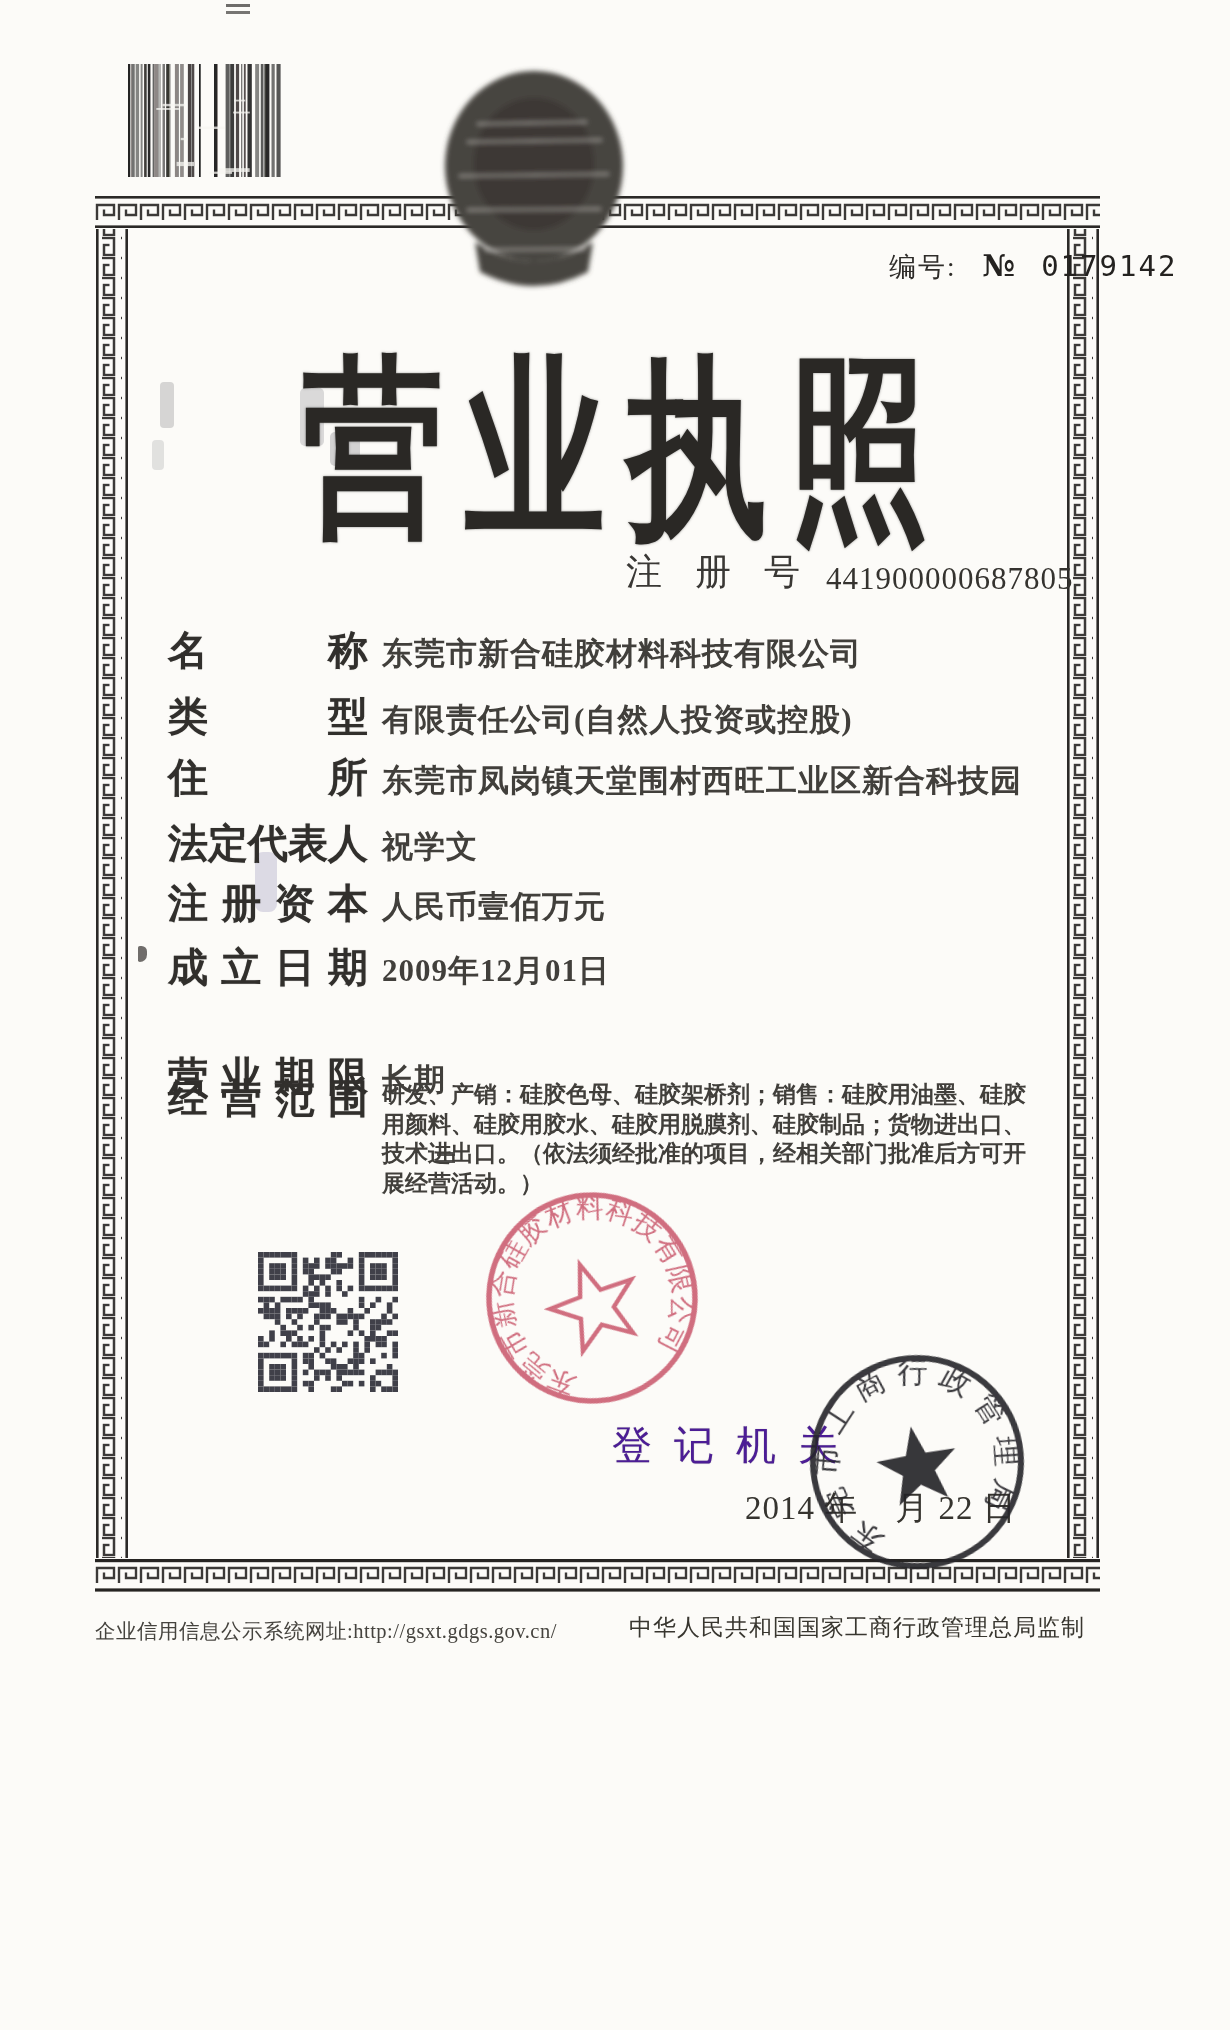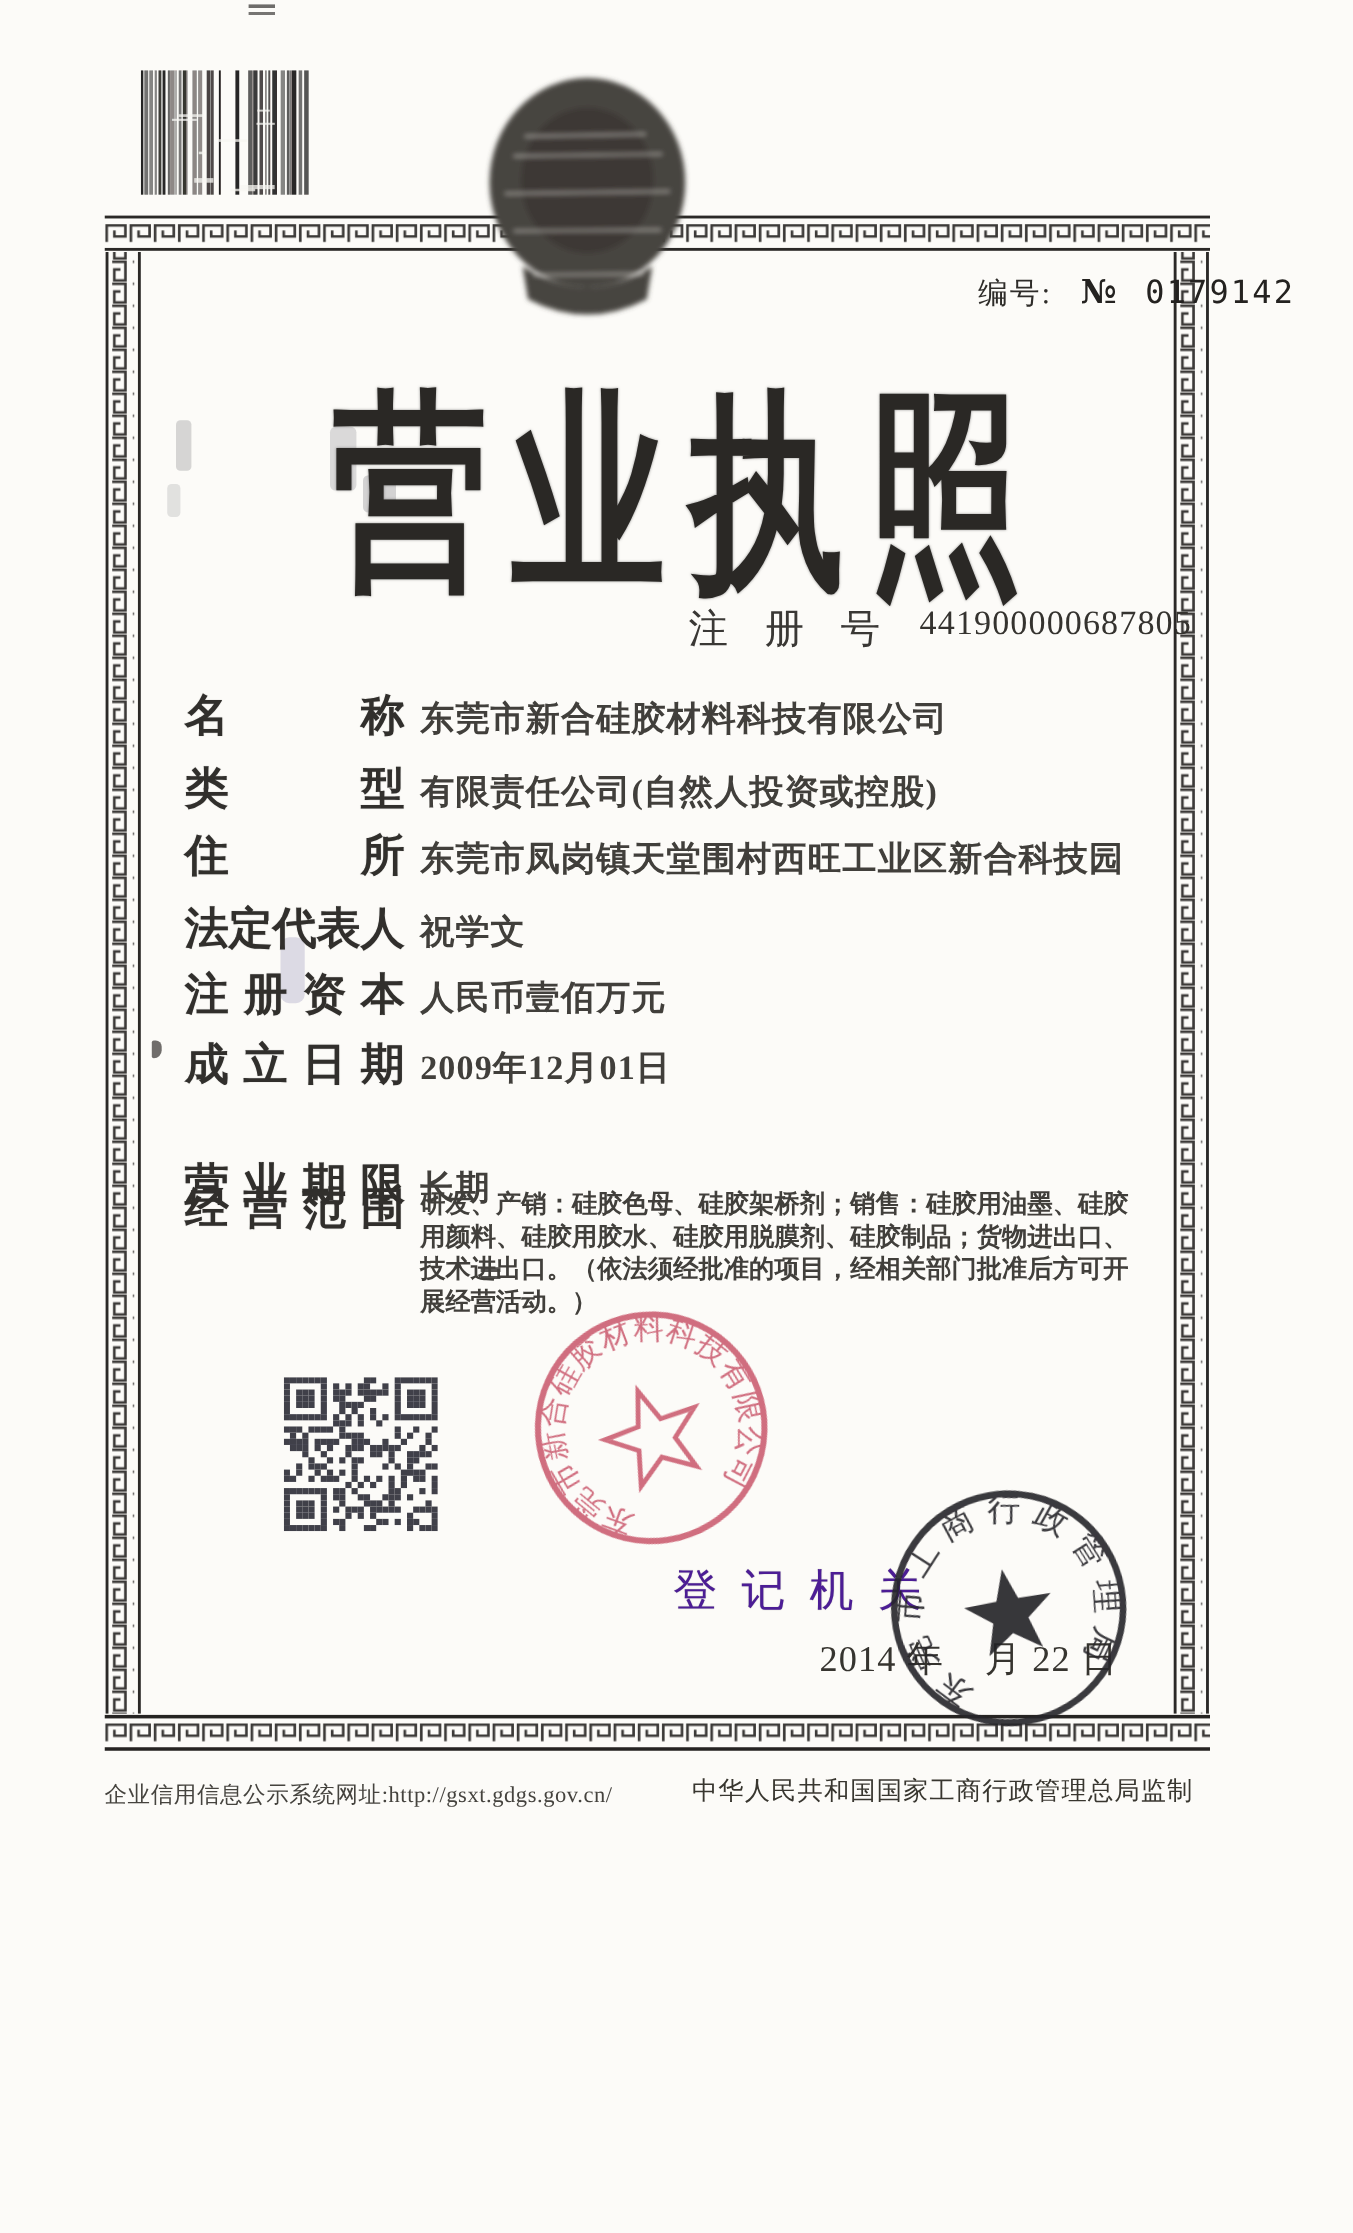--- a/index.html
+++ b/index.html
@@ -28,21 +28,21 @@
   .frame-right{left:1066px;top:229px;}
   
   .license-title{
     position:absolute;left:303px;top:352px;z-index:2;
     font-family:"Liberation Sans","DejaVu Sans",sans-serif;
     font-weight:bold;font-size:140px;line-height:1;letter-spacing:22px;
     color:#2a2825;transform:scaleY(1.38);transform-origin:top left;
     white-space:nowrap;text-shadow:0 0 2px rgba(40,40,40,.55);
   }
   .regno-line{
-    position:absolute;left:626px;top:548px;display:flex;align-items:flex-start;gap:24px;z-index:2;
+    position:absolute;left:626px;top:548px;display:flex;align-items:flex-end;gap:14px;z-index:2;
   }
   .regno-label{font-size:36px;letter-spacing:12px;color:#3a3835;white-space:nowrap;}
   .regno-value{font-family:Liberation Serif, serif;font-size:31px;letter-spacing:1px;color:#35332f;}
   
   .field-row{position:absolute;left:168px;z-index:2;font-weight:bold;}
   .field-label{
     display:inline-block;width:200px;vertical-align:top;
     font-size:40px;color:#312f2c;
     text-align:justify;text-align-last:justify;line-height:1.15;
     text-shadow:0 0 1px rgba(50,50,50,.4);

